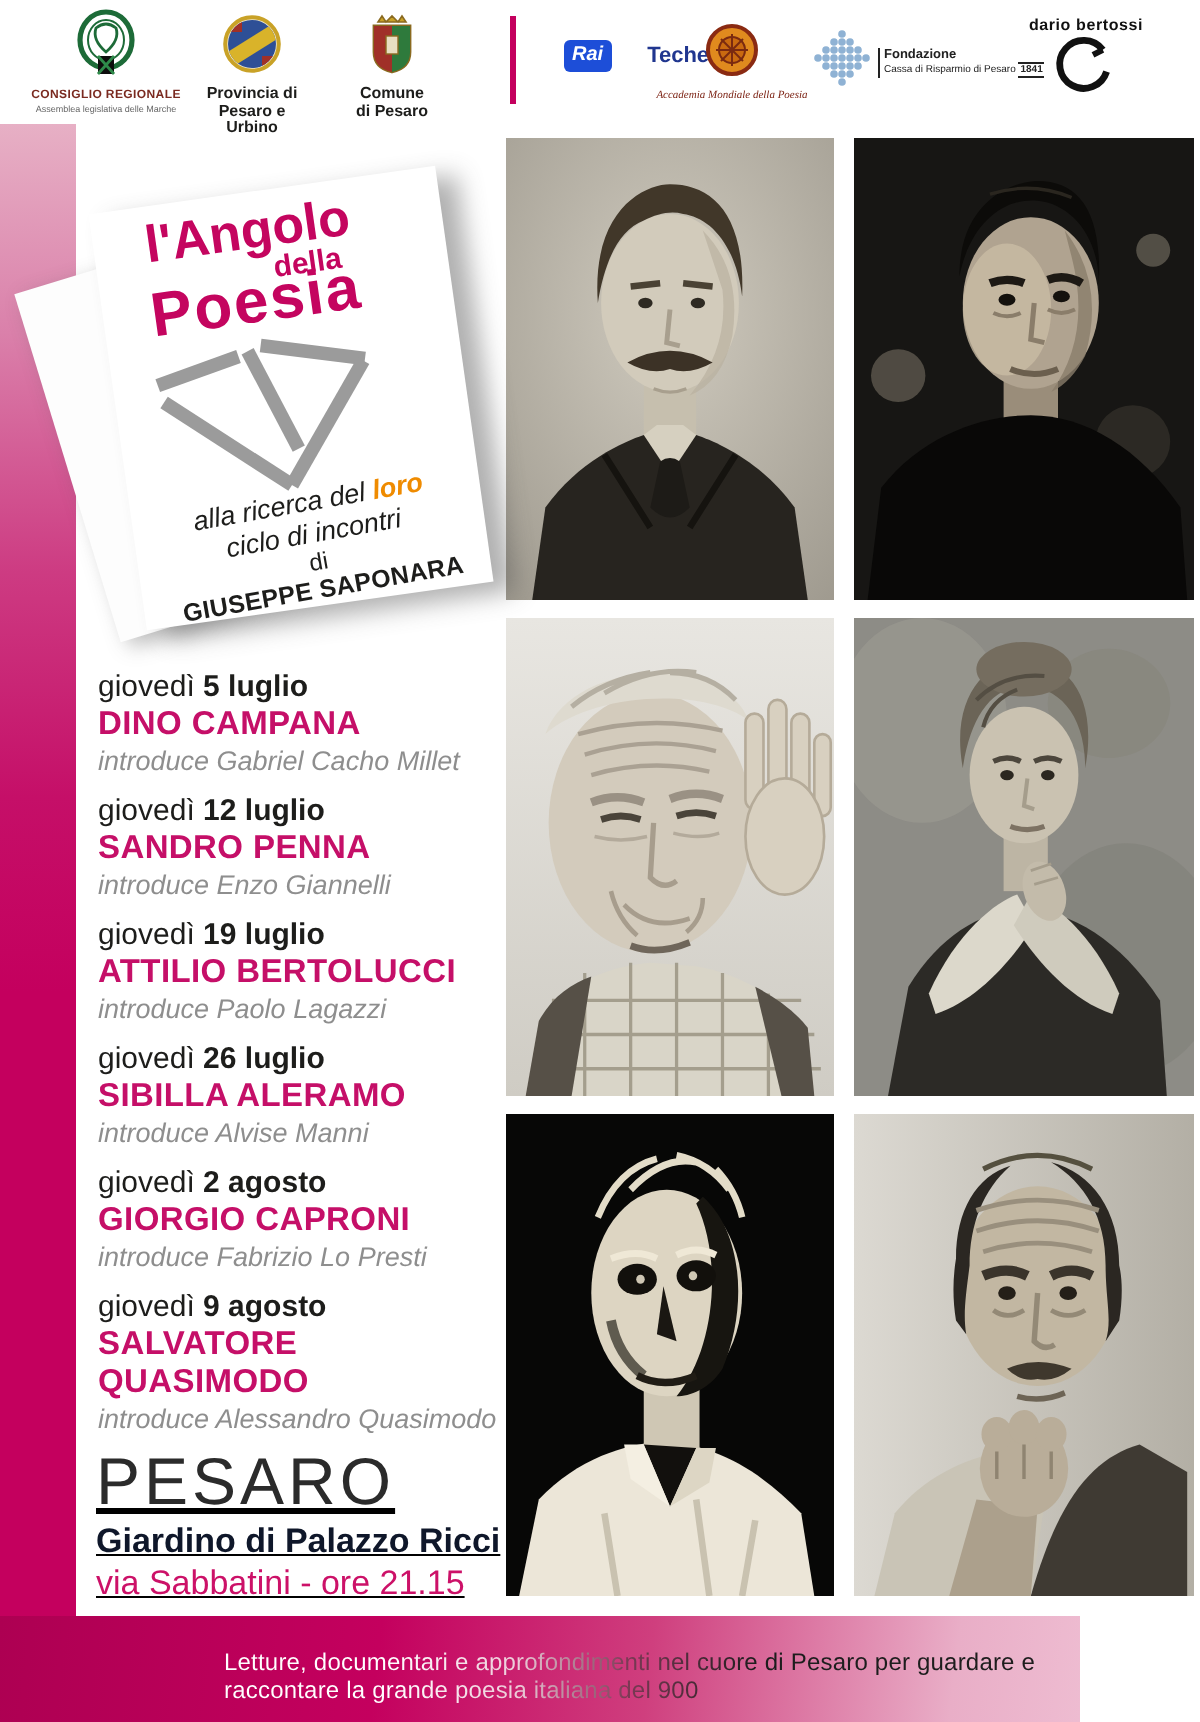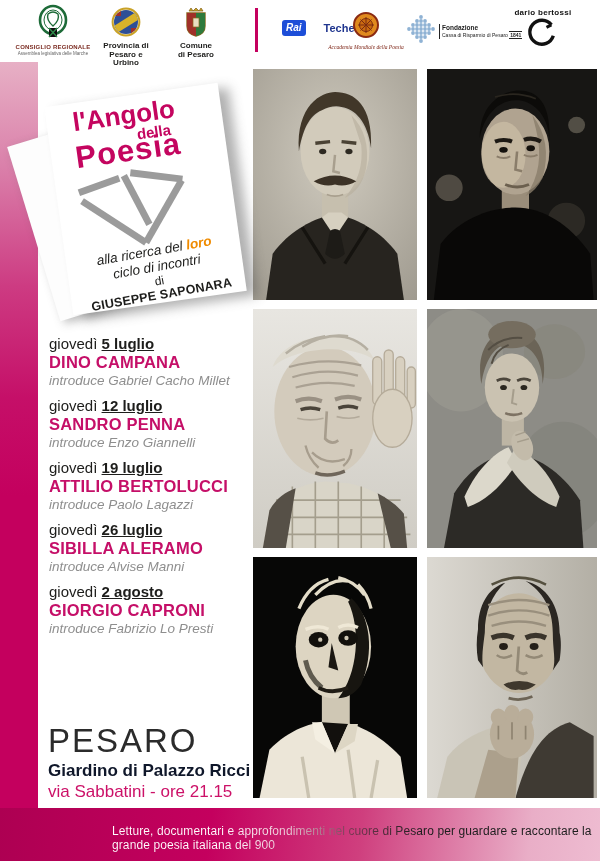--- a/index.html
+++ b/index.html
@@ -23,21 +23,21 @@
   .fon-text{margin-left:3px;color:#222;}
   .fon-name{font-size:6.5px;font-weight:bold;border-left:1.5px solid #222;padding-left:2px;line-height:8px;}
   .fon-l2{font-size:5px;border-left:1.5px solid #222;padding-left:2px;line-height:7px;}
   .fon-year{font-weight:bold;border:1px solid #222;border-left:none;border-right:none;padding:0 1px;}
   .bertossi{position:absolute;left:508px;top:8px;width:70px;text-align:center;}
   .bertossi-name{font-size:8px;font-weight:bold;color:#111;letter-spacing:.3px;}
 
   
   .left-band{position:absolute;left:0;top:62px;width:38px;height:748px;z-index:1;
     background:linear-gradient(to bottom,#e7b0c5 0%,#da80aa 14%,#cd3b82 30%,#c50f68 45%,#c4005e 58%,#c4005e 100%);}
-  .bottom-band{position:absolute;left:0;top:808px;width:600px;height:53px;z-index:1;
+  .bottom-band{position:absolute;left:0;top:808px;width:540px;height:53px;z-index:1;
     background:linear-gradient(97deg,#ad0052 0%,#c4005e 35%,#cf3f7e 60%,#e9aec7 88%,#eebcd1 100%);
     display:flex;align-items:flex-end;}
   .footer-text{font-size:12px;color:#ffffff;padding:0 0 9px 112px;letter-spacing:.1px;}
   @supports (-webkit-background-clip: text){
     .footer-text{
       background:linear-gradient(90deg,#ffffff 0%,#ffffff 36%,#eccbd8 48%,#7c3a55 58%,#1d1d1d 70%,#1d1d1d 100%);
       -webkit-background-clip:text;background-clip:text;color:transparent;}
   }
 
   
@@ -52,26 +52,26 @@
   .c-tag{position:absolute;left:8px;right:4px;top:150px;text-align:center;transform:rotate(-2deg);color:#1d1d1b;}
   .c-tag .t1,.c-tag .t2{font-size:13.5px;font-style:italic;line-height:16px;}
   .c-tag .t1 b{color:#ef8b00;font-style:italic;}
   .c-tag .t3{font-size:12px;line-height:13px;}
   .c-tag .t4{font-size:12.5px;font-weight:bold;line-height:15px;letter-spacing:.2px;}
 
   
   .events{position:absolute;left:49px;top:334px;width:205px;z-index:2;}
   .event{margin-bottom:7px;}
   .ev-date{font-size:15px;color:#1d1d1b;line-height:19px;}
-  .ev-date b{font-weight:bold;text-decoration:underline;}
+  .ev-date b{font-weight:bold;}
   .ev-poet{font-size:16.5px;font-weight:bold;color:#c50f68;line-height:19px;letter-spacing:.2px;}
   .ev-intro{font-size:13.5px;font-style:italic;color:#8e8e8e;line-height:17px;}
 
   
-  .venue{position:absolute;left:48px;top:722px;width:210px;z-index:2;}
+  .venue{position:absolute;left:48px;top:722px;width:210px;z-index:2;text-decoration:underline;}
   .v-city{font-size:33px;color:#2b2b2b;letter-spacing:2px;line-height:38px;font-weight:normal;}
   .v-place{font-size:17px;font-weight:bold;color:#0f172a;line-height:21px;}
   .v-detail{font-size:17px;color:#cc1168;line-height:21px;}
 
   
   .photo{position:absolute;z-index:2;overflow:hidden;background:#888;}
   .photo svg{display:block;width:100%;height:100%;}
   #p1{left:253px;top:69px;width:164px;height:231px;}
   #p2{left:427px;top:69px;width:170px;height:231px;}
   #p3{left:253px;top:309px;width:164px;height:239px;}
@@ -247,20 +247,25 @@
     </div>
     <div class="event">
       <div class="ev-date"><span>giovedì</span> <b>26 luglio</b></div>
       <div class="ev-poet">SIBILLA ALERAMO</div>
       <div class="ev-intro">introduce Alvise Manni</div>
     </div>
     <div class="event">
       <div class="ev-date"><span>giovedì</span> <b>2 agosto</b></div>
       <div class="ev-poet">GIORGIO CAPRONI</div>
       <div class="ev-intro">introduce Fabrizio Lo Presti</div>
+    </div>
+    <div class="event">
+      <div class="ev-date"><span>giovedì</span> <b>9 agosto</b></div>
+      <div class="ev-poet">SALVATORE QUASIMODO</div>
+      <div class="ev-intro">introduce Alessandro Quasimodo</div>
     </div>
   </div>
 
   <div class="venue">
     <div class="v-city">PESARO</div>
     <div class="v-place">Giardino di Palazzo Ricci</div>
     <div class="v-detail">via Sabbatini - ore 21.15</div>
   </div>
 
   <div class="photo" id="p1">

